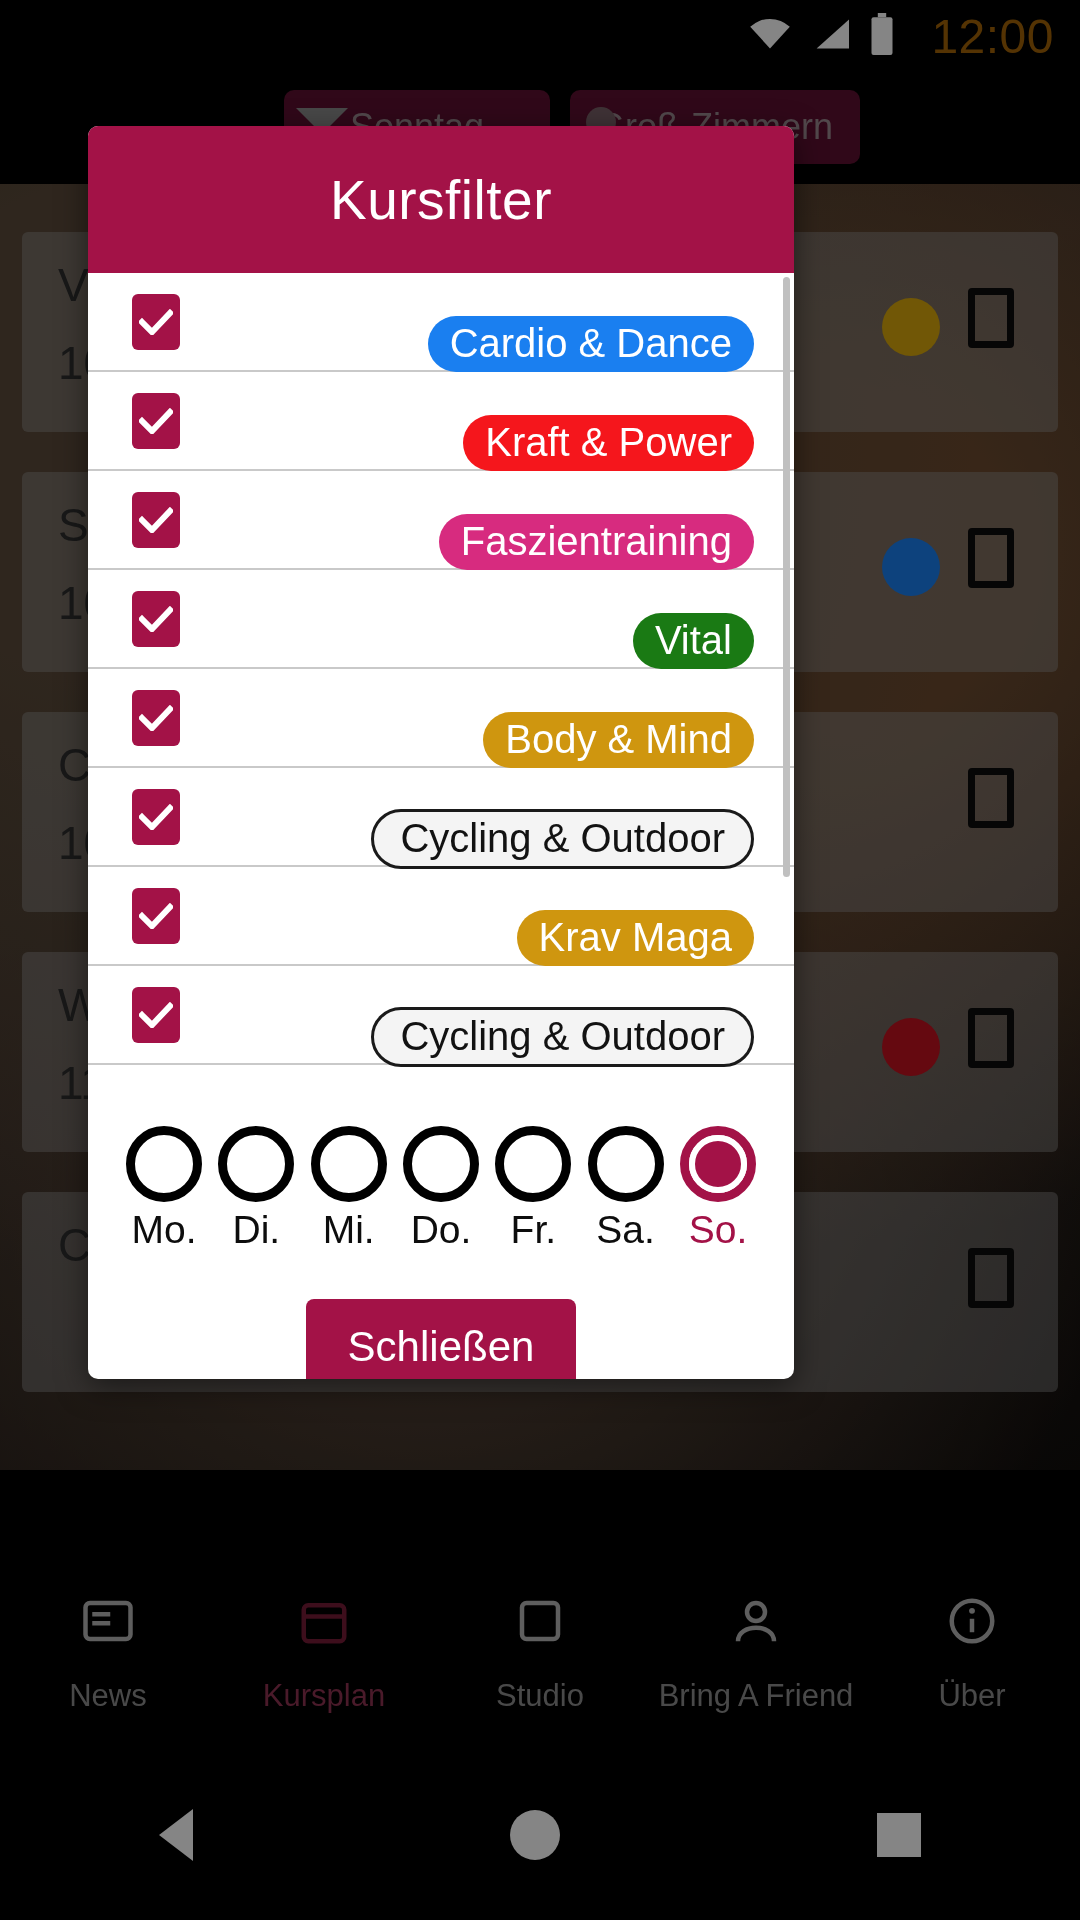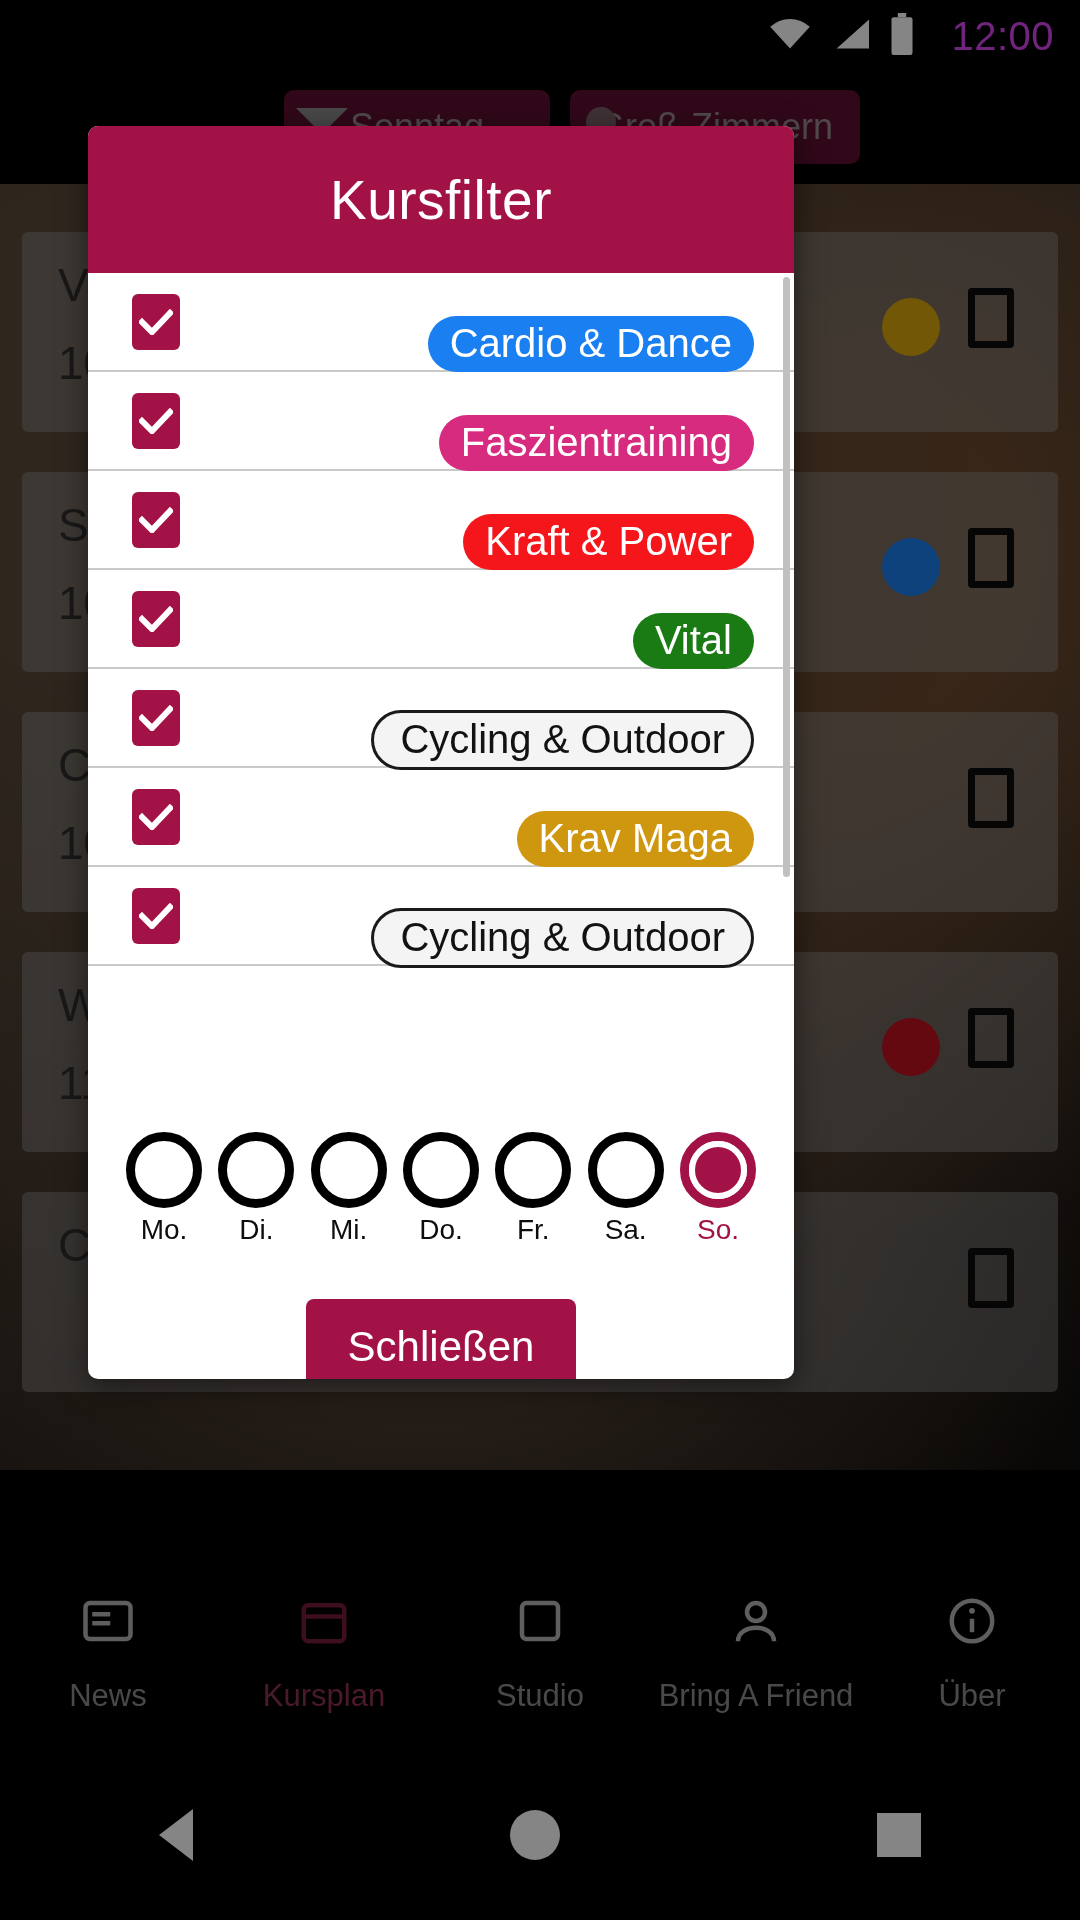--- a/index.html
+++ b/index.html
@@ -20,21 +20,21 @@
   #status-bar {
     position: absolute; top: 0; left: 0;
     width: 1080px; height: 72px;
     display: flex; align-items: center; justify-content: flex-end;
     gap: 16px; padding-right: 26px;
     color: #fff; z-index: 60;
     background: transparent;
   }
   #status-bar .sb-icon { display: block; }
   #status-clock {
-    font-size: 40px; letter-spacing: 0.5px; color: #d946ef;
+    font-size: 48px; letter-spacing: 0.5px; color: #a16207;
     font-family: "Liberation Sans", sans-serif;
     margin-left: 20px;
   }
 
   
   #app-bg {
     position: absolute; inset: 0;
     background: #000;
   }
   #bg-photo {
@@ -178,21 +178,21 @@
     border: 9px solid #000; background: #fff;
     display: flex; align-items: center; justify-content: center;
   }
   .day-item.selected .day-circle {
     border-color: #a31247; background: #fff;
   }
   .day-dot { width: 100%; height: 100%; border-radius: 50%; background: transparent; }
   .day-item.selected .day-dot {
     background: #a31247; border: 6px solid #fff; box-sizing: border-box;
   }
-  .day-label { font-size: 28px; color: #0d0d0d; }
+  .day-label { font-size: 39px; color: #0d0d0d; }
   .day-item.selected .day-label { color: #a31247; }
   #dialog-footer {
     flex: 1 1 auto; display: flex; align-items: flex-start; justify-content: center;
     padding-top: 20px;
   }
   #close-button {
     background: #a31247; color: #fff; border: none; border-radius: 8px;
     font-size: 42px; padding: 24px 42px; cursor: pointer;
     font-family: "Liberation Sans", sans-serif;
   }
@@ -332,37 +332,45 @@
               </svg>
             </span>
             <span class="chip" style="background: rgb(26, 127, 240); color: rgb(255, 255, 255);">Cardio &amp; Dance</span>
           </div>
           <div class="filter-row">
             <span class="checkbox">
               <svg width="34" height="26" viewBox="0 0 34 26">
                 <polyline points="3,13 13,23 31,4" fill="none" stroke="#fff" stroke-width="6" stroke-linecap="square" stroke-linejoin="miter"></polyline>
               </svg>
             </span>
+            <span class="chip" style="background: rgb(245, 22, 28); color: rgb(255, 255, 255);">Kraft &amp; Power</span>
+          </div>
+          <div class="filter-row">
+            <span class="checkbox">
+              <svg width="34" height="26" viewBox="0 0 34 26">
+                <polyline points="3,13 13,23 31,4" fill="none" stroke="#fff" stroke-width="6" stroke-linecap="square" stroke-linejoin="miter"></polyline>
+              </svg>
+            </span>
             <span class="chip" style="background: rgb(215, 43, 127); color: rgb(255, 255, 255);">Faszientraining</span>
           </div>
           <div class="filter-row">
             <span class="checkbox">
               <svg width="34" height="26" viewBox="0 0 34 26">
                 <polyline points="3,13 13,23 31,4" fill="none" stroke="#fff" stroke-width="6" stroke-linecap="square" stroke-linejoin="miter"></polyline>
               </svg>
             </span>
-            <span class="chip" style="background: rgb(245, 22, 28); color: rgb(255, 255, 255);">Kraft &amp; Power</span>
-          </div>
-          <div class="filter-row">
-            <span class="checkbox">
-              <svg width="34" height="26" viewBox="0 0 34 26">
-                <polyline points="3,13 13,23 31,4" fill="none" stroke="#fff" stroke-width="6" stroke-linecap="square" stroke-linejoin="miter"></polyline>
-              </svg>
-            </span>
             <span class="chip" style="background: rgb(26, 122, 20); color: rgb(255, 255, 255);">Vital</span>
+          </div>
+          <div class="filter-row">
+            <span class="checkbox">
+              <svg width="34" height="26" viewBox="0 0 34 26">
+                <polyline points="3,13 13,23 31,4" fill="none" stroke="#fff" stroke-width="6" stroke-linecap="square" stroke-linejoin="miter"></polyline>
+              </svg>
+            </span>
+            <span class="chip" style="background: rgb(207, 150, 15); color: rgb(255, 255, 255);">Body &amp; Mind</span>
           </div>
           <div class="filter-row">
             <span class="checkbox">
               <svg width="34" height="26" viewBox="0 0 34 26">
                 <polyline points="3,13 13,23 31,4" fill="none" stroke="#fff" stroke-width="6" stroke-linecap="square" stroke-linejoin="miter"></polyline>
               </svg>
             </span>
             <span class="chip outlined">Cycling &amp; Outdoor</span>
           </div>
           <div class="filter-row">

